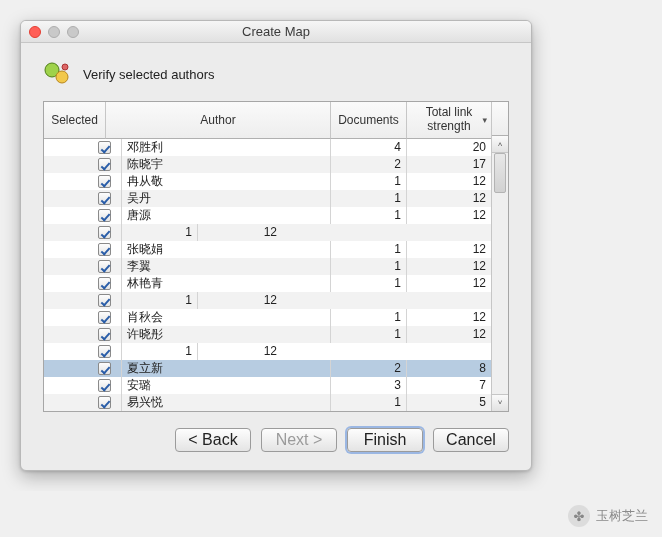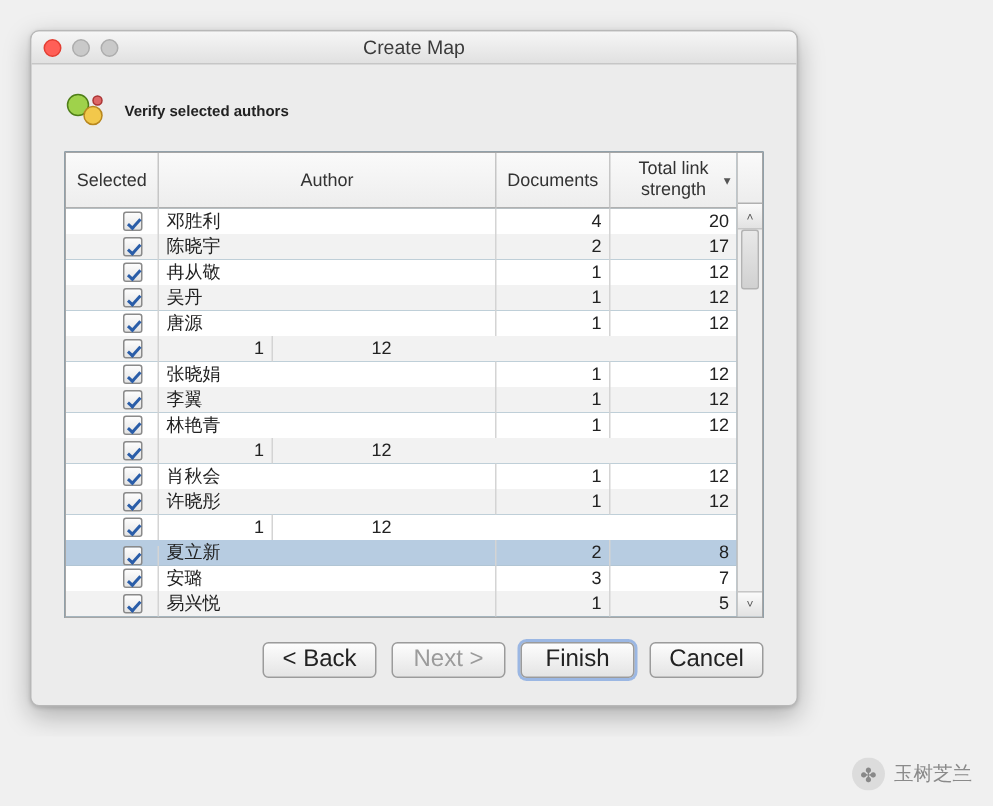--- a/index.html
+++ b/index.html
@@ -41,21 +41,21 @@
       font-size: 13px; color: #3b3b3b;
     }
     .body {
       padding: 14px 22px 18px 22px;
     }
     .heading {
       display: flex; align-items: center; gap: 10px;
       padding: 4px 0 14px 0;
     }
     .heading-icon svg { display: block; }
-    .heading-text { font-weight: bold; font-size: 10px; color: #222; }
+    .heading-text { font-weight: normal; font-size: 13px; color: #222; }
     .table-wrap {
       border: 1px solid #a6a6a6;
       background: #0c4a6e;
       display: flex;
     }
     .table-main { flex: 1; }
     .thead { display: flex; background: linear-gradient(#fafafa,#ededed); }
     .th {
       border-right: 1px solid #c6c6c6;
       border-bottom: 1px solid #b0b0b0;
@@ -67,24 +67,24 @@
     }
     .th-sel { width: 62px; }
     .th-auth { flex: 1; }
     .th-docs { width: 76px; }
     .th-tls { width: 84px; position: relative; border-right: none; }
     .th-tls .sort-ind {
       position: absolute; right: 4px; top: 50%; transform: translateY(-50%);
       font-size: 9px; color: #555;
     }
     .tbody { }
-    .tr { display: flex; height: 17px; line-height: 17px; }
+    .tr { display: flex; height: 17px; line-height: 17px; padding-left: 16px; }
     .tr:nth-child(odd) { background: #ffffff; }
     .tr:nth-child(even) { background: #f2f2f2; }
-    .tr.highlight { background: #b7cce1 !important; align-items: flex-end; }
+    .tr.highlight { background: #b7cce1 !important; }
     .td {
       border-right: 1px solid #d4d4d4;
       padding: 0 5px;
       font-size: 12px;
       white-space: nowrap;
       overflow: hidden;
     }
     .td-sel { width: 62px; display:flex; align-items:center; justify-content:flex-end; padding-right:10px; }
     .td-auth { flex: 1; color:#222; }
     .td-docs { width: 76px; text-align: right; color:#222; }

